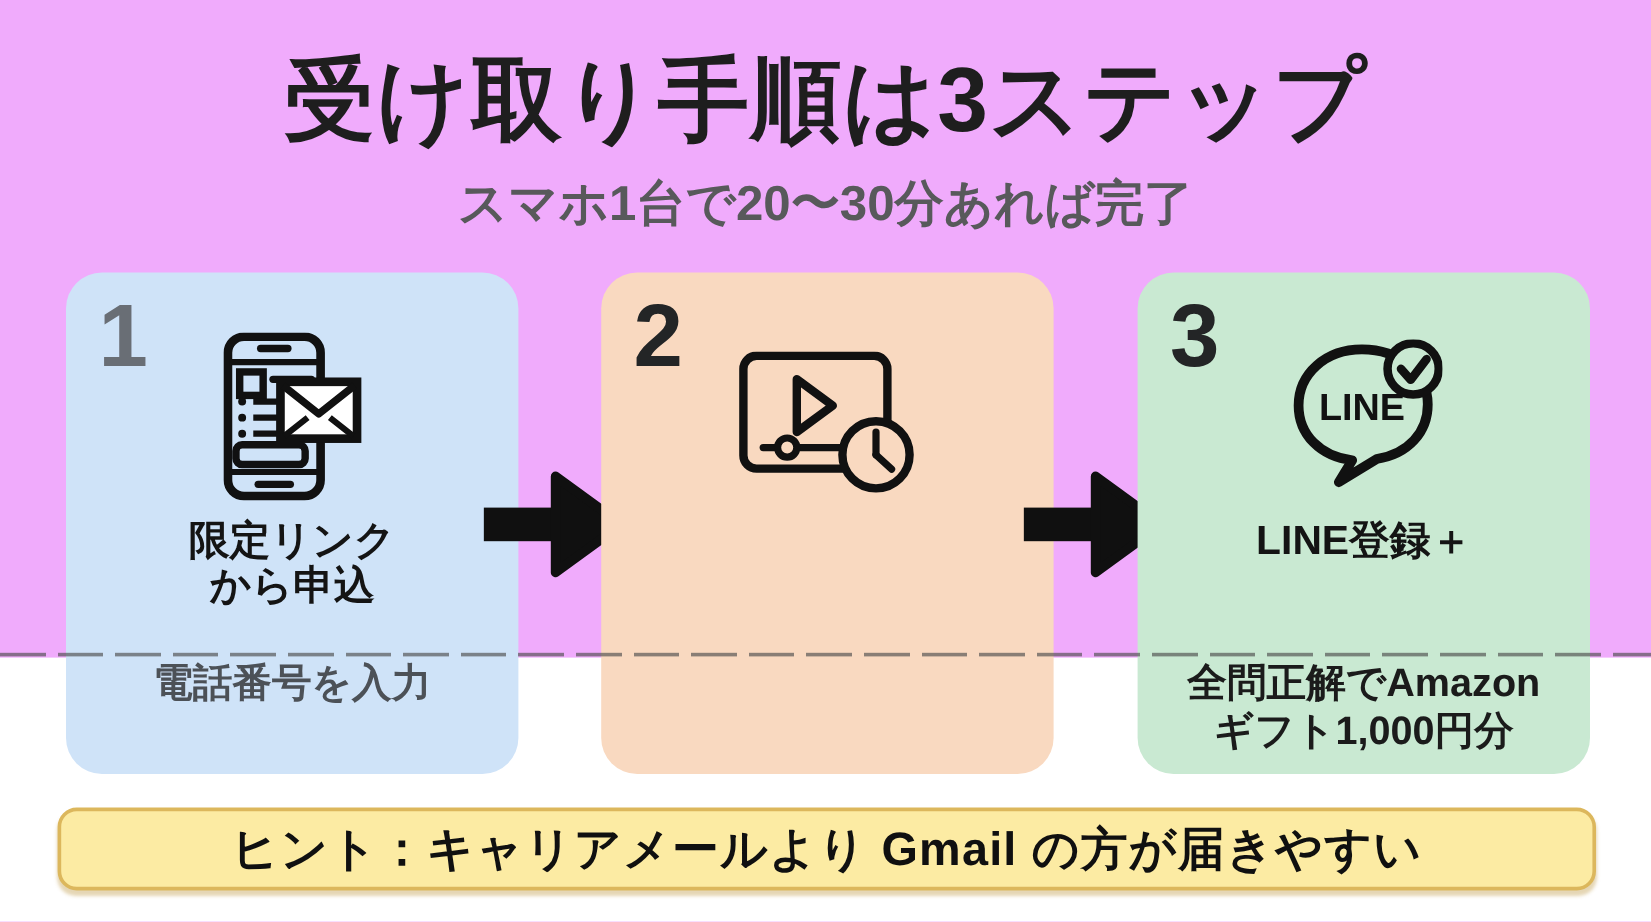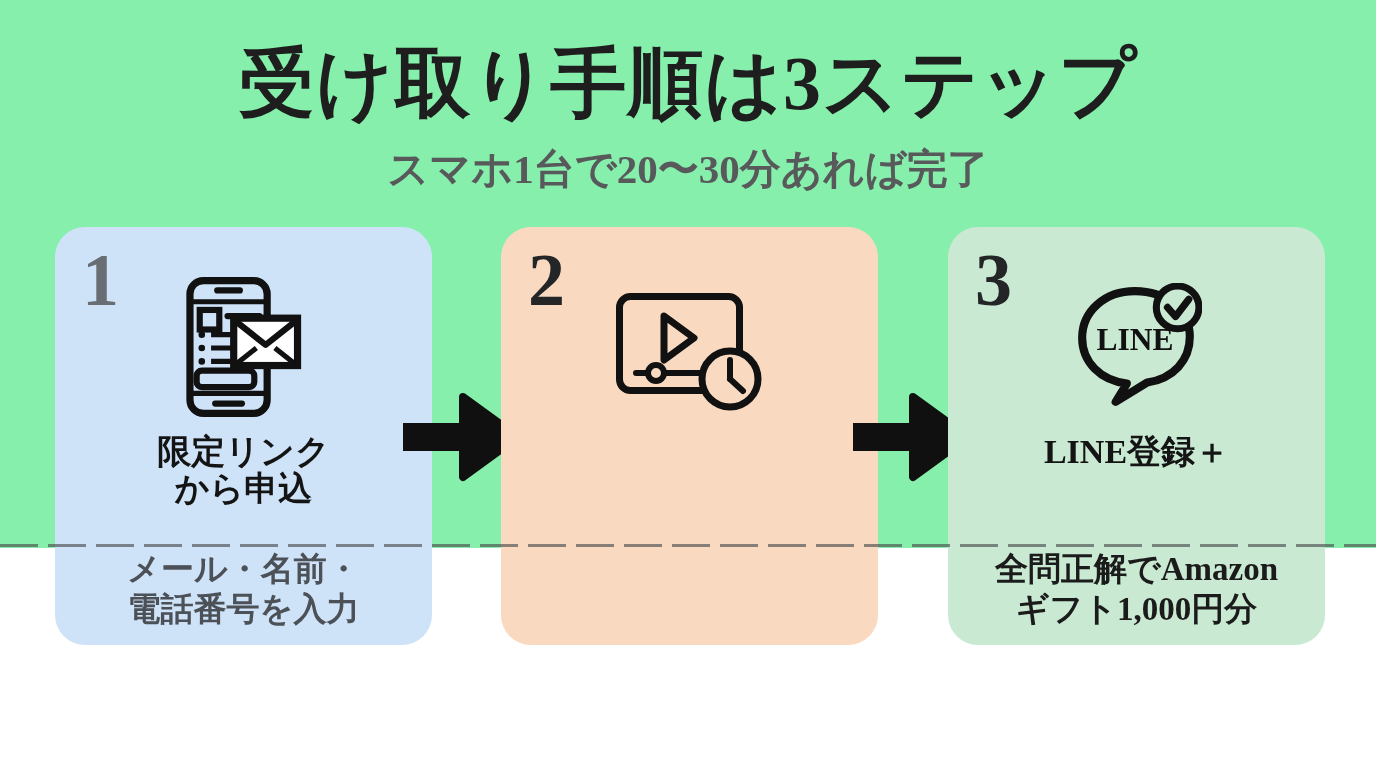--- a/index.html
+++ b/index.html
@@ -1,20 +1,20 @@
 <!DOCTYPE html>
 <html lang="ja"><head>
 <meta charset="utf-8">
 <style>
   html,body{margin:0;padding:0;}
   body{
     width:1376px;height:768px;overflow:hidden;background:#ffffff;
     font-family:"Liberation Sans","DejaVu Sans",sans-serif;
   }
-  .stage{position:relative;width:1376px;height:548px;background:#86efac;font-family:Liberation Serif, serif;}
+  .stage{position:relative;width:1376px;height:548px;background:#f0abfc;}
 
   .page-title{
     position:absolute;top:40px;left:0;width:100%;text-align:center;
     font-size:76px;font-weight:900;color:#1e1e1e;line-height:1.15;letter-spacing:1px;
   }
   .page-subtitle{
     position:absolute;top:147px;left:0;width:100%;text-align:center;
     font-size:41px;font-weight:700;color:#58595b;line-height:1.1;
   }
 
@@ -95,21 +95,20 @@
         <rect x="10" y="91" width="56" height="16" rx="5" stroke="#111" stroke-width="6"></rect>
         <line x1="5" y1="113" x2="77" y2="113" stroke="#111" stroke-width="5"></line>
         <line x1="28" y1="123" x2="54" y2="123" stroke="#111" stroke-width="6" stroke-linecap="round"></line>
       </svg>
     </div>
     <div class="step-title">
       <div>限定リンク</div>
       <div>から申込</div>
     </div>
     <div class="step-note">
-      <div>メール・名前・</div>
       <div>電話番号を入力</div>
     </div>
   </div>
 
   <div class="arrow arrow1">
     <svg width="120" height="90" viewBox="0 0 120 90">
       <rect x="0" y="31" width="64" height="28" fill="#101010"></rect>
       <polygon points="60,5 115,45 60,85" fill="#101010" stroke="#101010" stroke-width="8" stroke-linejoin="round"></polygon>
     </svg>
   </div>
@@ -148,16 +147,19 @@
     </div>
     <div class="step-title">
       <div>LINE登録＋</div>
     </div>
     <div class="step-note">
       <div>全問正解でAmazon</div>
       <div>ギフト1,000円分</div>
     </div>
   </div>
 
+  <div class="hint">
+    <span class="hint-text">ヒント：キャリアメールより Gmail の方が届きやすい</span>
+  </div>
 
   <div class="bottom-line"></div>
 
 </div>
 
 </body></html>

